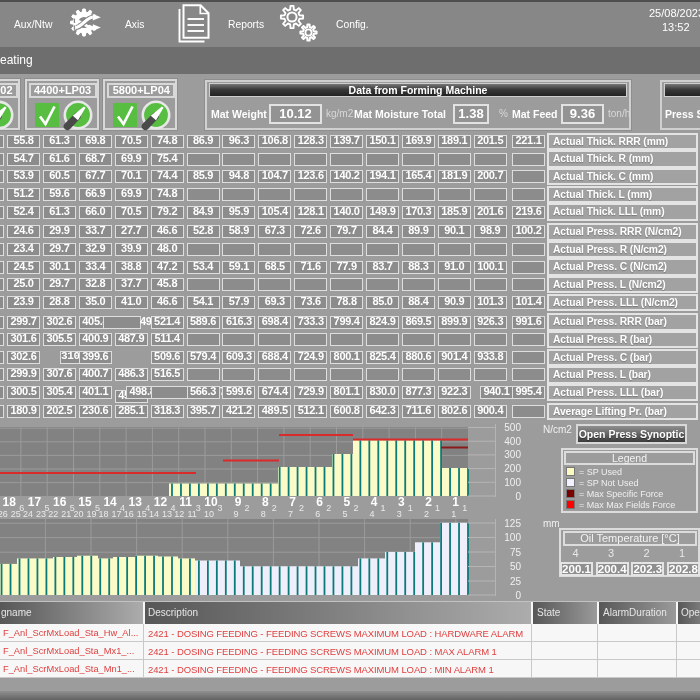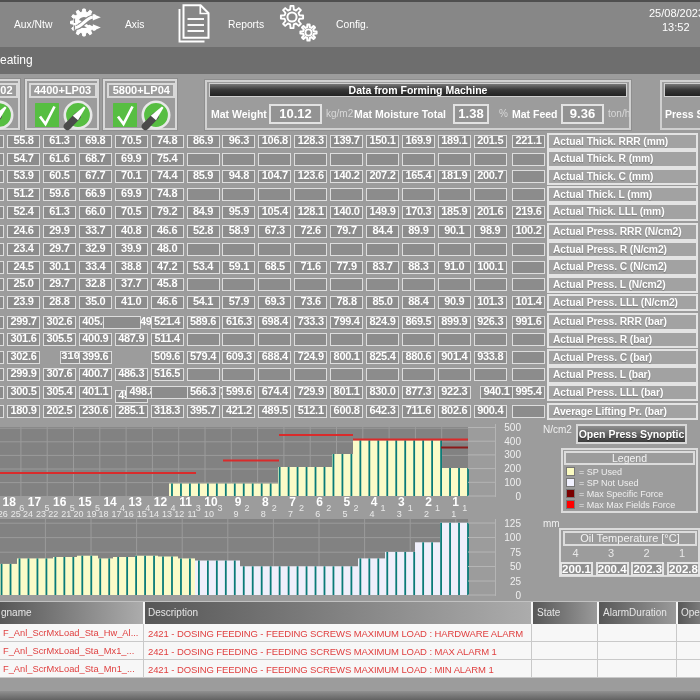--- a/index.html
+++ b/index.html
@@ -159,21 +159,21 @@
 <div class="cell" style="left:7.0px;top:170.2px;">53.9</div>
 <div class="cell" style="left:42.9px;top:170.2px;">60.5</div>
 <div class="cell" style="left:78.8px;top:170.2px;">67.7</div>
 <div class="cell" style="left:114.7px;top:170.2px;">70.1</div>
 <div class="cell" style="left:150.6px;top:170.2px;">74.4</div>
 <div class="cell" style="left:186.5px;top:170.2px;">85.9</div>
 <div class="cell" style="left:222.4px;top:170.2px;">94.8</div>
 <div class="cell" style="left:258.3px;top:170.2px;">104.7</div>
 <div class="cell" style="left:294.2px;top:170.2px;">123.6</div>
 <div class="cell" style="left:330.1px;top:170.2px;">140.2</div>
-<div class="cell" style="left:366.0px;top:170.2px;">207.2</div>
+<div class="cell" style="left:366.0px;top:170.2px;">194.1</div>
 <div class="cell" style="left:401.9px;top:170.2px;">165.4</div>
 <div class="cell" style="left:437.8px;top:170.2px;">181.9</div>
 <div class="cell" style="left:473.7px;top:170.2px;">200.7</div>
 <div class="cell" style="left:512px;top:170.2px;"></div>
 <div class="rlabel" style="top:167.89999999999998px;">Actual Thick. C (mm)</div>
 <div class="cell" style="left:-29px;top:187.9px;"></div>
 <div class="cell" style="left:7.0px;top:187.9px;">51.2</div>
 <div class="cell" style="left:42.9px;top:187.9px;">59.6</div>
 <div class="cell" style="left:78.8px;top:187.9px;">66.9</div>
 <div class="cell" style="left:114.7px;top:187.9px;">69.9</div>
@@ -203,21 +203,21 @@
 <div class="cell" style="left:366.0px;top:205.5px;">149.9</div>
 <div class="cell" style="left:401.9px;top:205.5px;">170.3</div>
 <div class="cell" style="left:437.8px;top:205.5px;">185.9</div>
 <div class="cell" style="left:473.7px;top:205.5px;">201.6</div>
 <div class="cell" style="left:512px;top:205.5px;">219.6</div>
 <div class="rlabel" style="top:203.2px;">Actual Thick. LLL (mm)</div>
 <div class="cell" style="left:-29px;top:225.3px;"></div>
 <div class="cell" style="left:7.0px;top:225.3px;">24.6</div>
 <div class="cell" style="left:42.9px;top:225.3px;">29.9</div>
 <div class="cell" style="left:78.8px;top:225.3px;">33.7</div>
-<div class="cell" style="left:114.7px;top:225.3px;">40.8</div>
+<div class="cell" style="left:114.7px;top:225.3px;">27.7</div>
 <div class="cell" style="left:150.6px;top:225.3px;">46.6</div>
 <div class="cell" style="left:186.5px;top:225.3px;">52.8</div>
 <div class="cell" style="left:222.4px;top:225.3px;">58.9</div>
 <div class="cell" style="left:258.3px;top:225.3px;">67.3</div>
 <div class="cell" style="left:294.2px;top:225.3px;">72.6</div>
 <div class="cell" style="left:330.1px;top:225.3px;">79.7</div>
 <div class="cell" style="left:366.0px;top:225.3px;">84.4</div>
 <div class="cell" style="left:401.9px;top:225.3px;">89.9</div>
 <div class="cell" style="left:437.8px;top:225.3px;">90.1</div>
 <div class="cell" style="left:473.7px;top:225.3px;">98.9</div>

